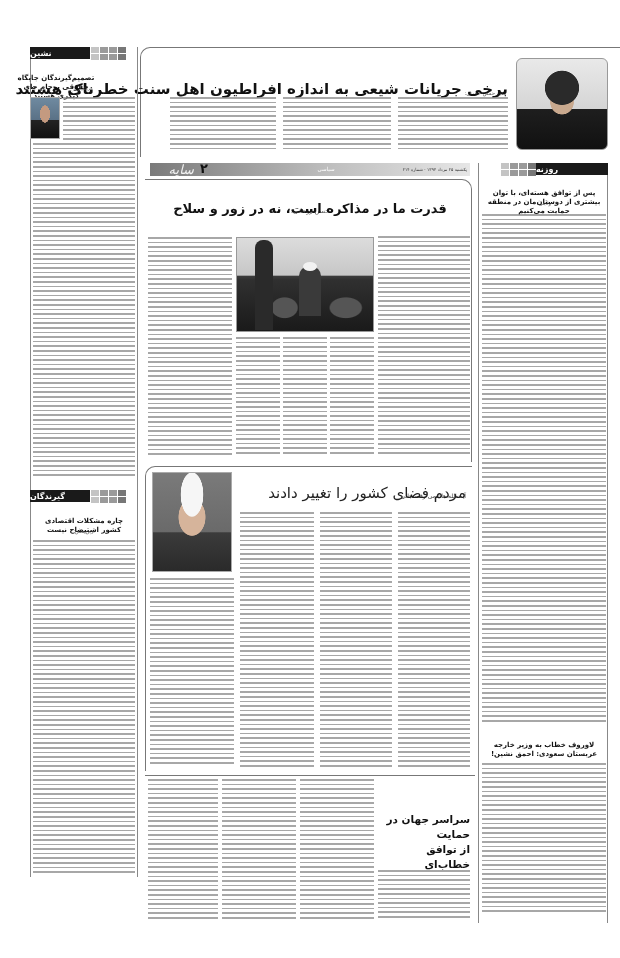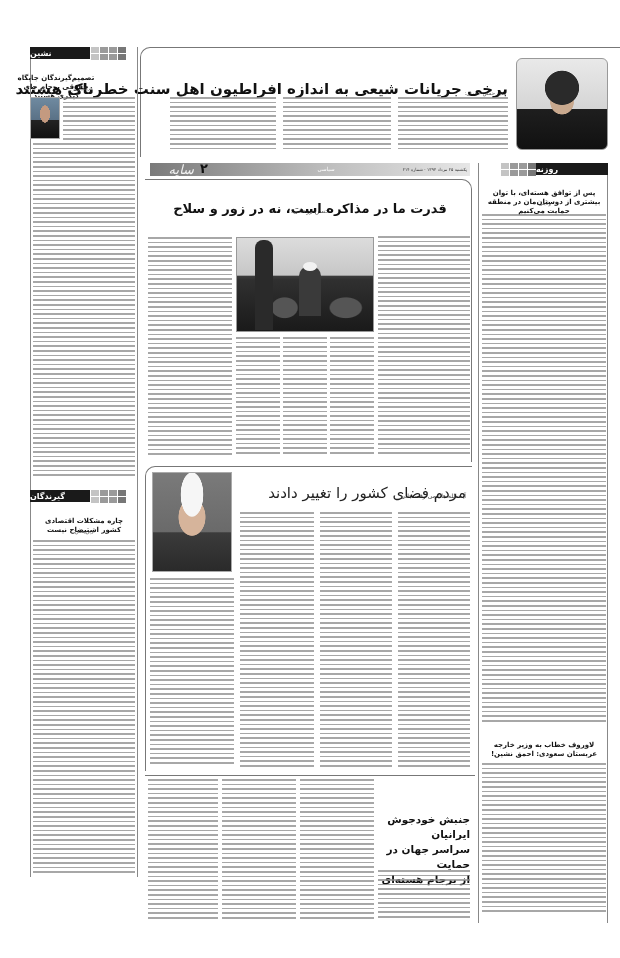--- a/index.html
+++ b/index.html
@@ -119,23 +119,22 @@
 <div class="abs head" style="left:240px; top:484px; width:226px; text-align:right; font-size:15px; font-weight:normal; color:#222;">مردم فضای کشور را تغییر دادند</div>
 
 <div class="abs txt txt-lines" style="left:398px; top:512px; width:72px; height:255px;"></div>
 <div class="abs txt txt-lines" style="left:320px; top:512px; width:72px; height:255px;"></div>
 <div class="abs txt txt-lines" style="left:240px; top:512px; width:74px; height:255px;"></div>
 <div class="abs txt txt-lines" style="left:150px; top:578px; width:84px; height:189px;"></div>
 
 <div class="abs divider" style="left:145px; top:775px; width:330px;"></div>
 
 <div class="abs head" style="left:378px; top:812px; width:92px; font-size:10.5px; line-height:15px; text-align:right;">
-  <div>جنبش خودجوش ایرانیان</div>
   <div>سراسر جهان در حمایت</div>
-  <div>از برجام هسته‌ای</div>
+  <div>از توافق خطاب‌ای</div>
 </div>
 
 <div class="abs txt txt-lines" style="left:378px; top:870px; width:92px; height:50px;"></div>
 <div class="abs txt txt-lines" style="left:300px; top:779px; width:74px; height:140px;"></div>
 <div class="abs txt txt-lines" style="left:222px; top:779px; width:74px; height:140px;"></div>
 <div class="abs txt txt-lines" style="left:148px; top:779px; width:70px; height:140px;"></div>
 
 <div class="abs" style="left:478px; top:163px; width:130px; height:760px; border-left:1px solid #888; border-right:1px solid #888;"></div>
 
 <div class="abs section-tab" style="left:536px; top:163px; width:72px; height:12px;">

